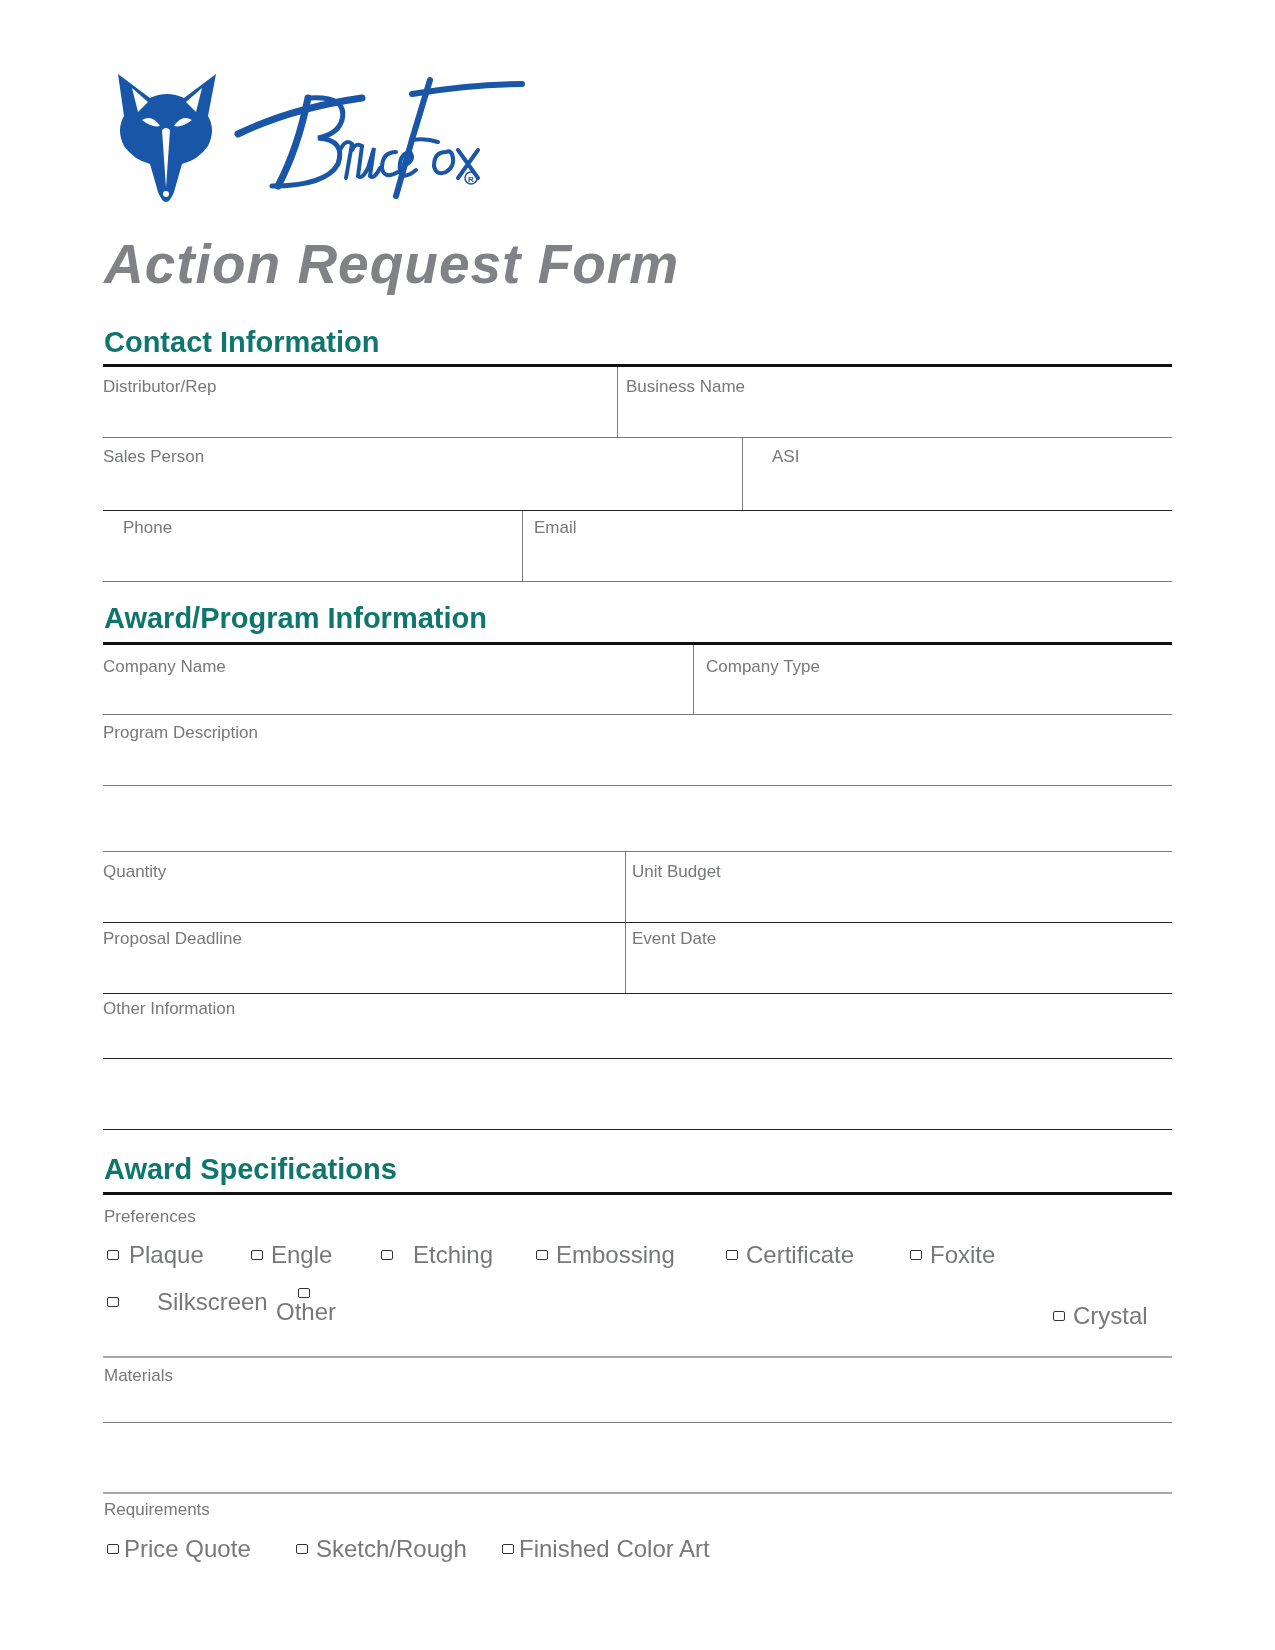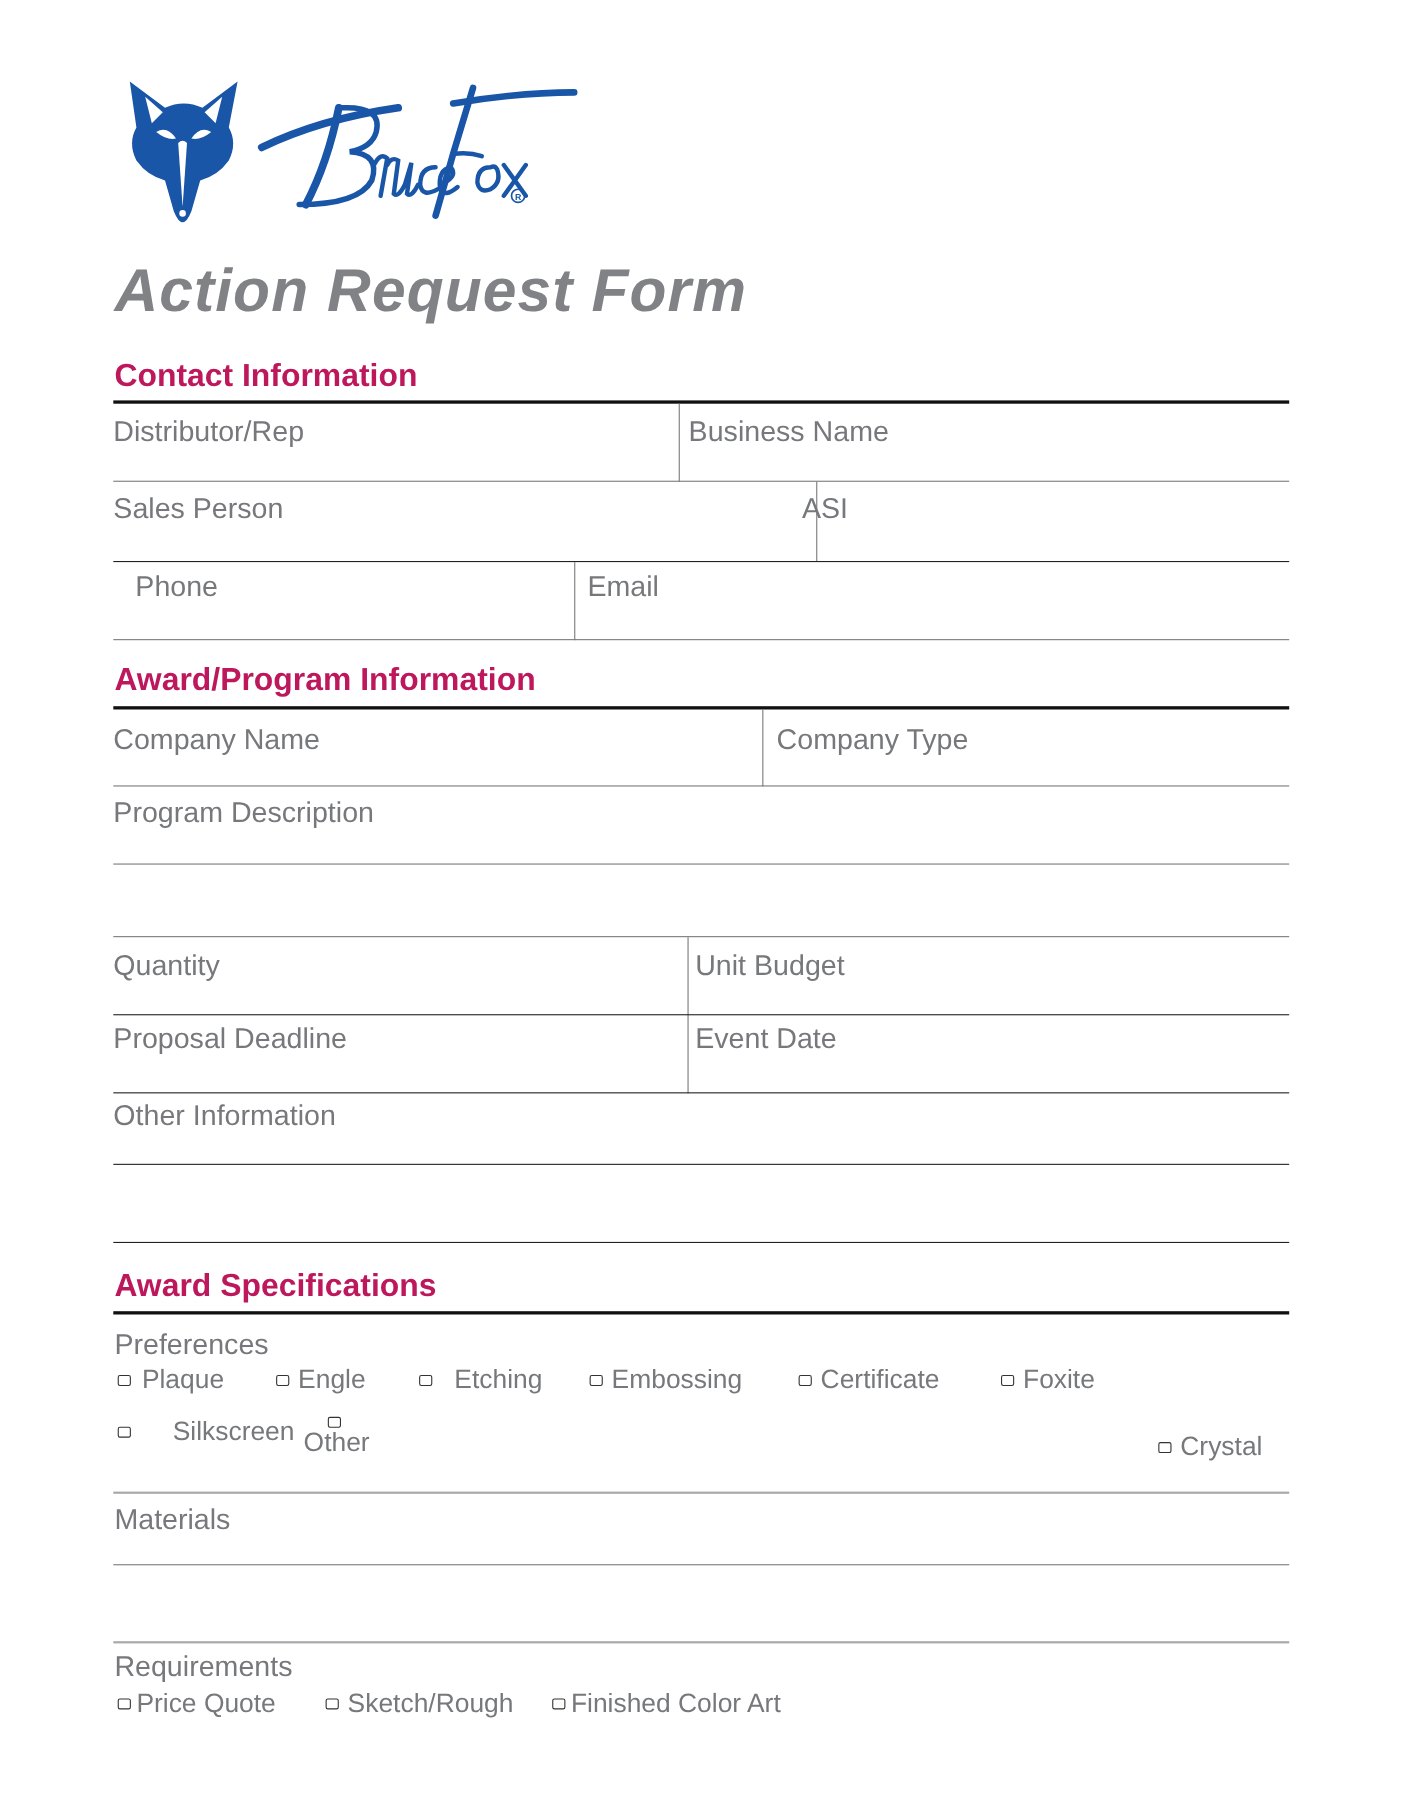--- a/index.html
+++ b/index.html
@@ -4,22 +4,22 @@
 <style>
   html,body{margin:0;padding:0;background:#fff;}
   body{width:1275px;height:1650px;position:relative;overflow:hidden;font-family:"Liberation Sans",sans-serif;color:#77787b;}
   .hline{position:absolute;left:103px;width:1069px;height:0;}
   .thick{border-top:3px solid #111;}
   .thin{border-top:1.5px solid #7a7a7a;}
   .dark{border-top:1.5px solid #222;}
   .light{border-top:2px solid #a8a8a8;}
   .vline{position:absolute;width:0;border-left:1.5px solid #7a7a7a;}
   .title{position:absolute;left:104px;top:232px;font-size:55px;font-weight:bold;color:#808285;letter-spacing:1px;white-space:nowrap;font-style:italic;}
-  .section{position:absolute;left:104px;font-size:29px;font-weight:bold;color:#be185d;white-space:nowrap;}
-  .label{position:absolute;font-size:26px;color:#77787b;white-space:nowrap;}
+  .section{position:absolute;left:104px;font-size:29px;font-weight:bold;color:#0f766e;white-space:nowrap;}
+  .label{position:absolute;font-size:17px;color:#77787b;white-space:nowrap;}
   .field{position:absolute;}
   .cb{position:absolute;display:flex;align-items:center;font-size:24px;color:#77787b;white-space:nowrap;cursor:pointer;}
   .box{display:inline-block;width:10px;height:8px;border:1.5px solid #333;border-radius:2px;margin-right:8px;}
   .logo{position:absolute;left:112px;top:68px;}
 </style>
 </head>
 <body>
 
 <div class="logo">
   <svg width="430" height="140" viewBox="0 0 430 140">
@@ -67,21 +67,21 @@
 <div class="vline" style="left:617px;top:367px;height:71px;"></div>
 <div class="field" style="left:618px;top:367px;width:554px;height:71px;">
   <div class="label" style="left:8px;top:10px;">Business Name</div>
 </div>
 <div class="hline thin" style="top:437px;"></div>
 
 <div class="field" style="left:103px;top:438px;width:640px;height:72px;">
   <div class="label" style="left:0;top:9px;">Sales Person</div>
 </div>
 <div class="vline" style="left:742px;top:438px;height:72px;"></div>
-<div class="field" style="left:717px;top:438px;width:429px;height:72px;">
+<div class="field" style="left:760px;top:438px;width:429px;height:72px;">
   <div class="label" style="left:12px;top:9px;">ASI</div>
 </div>
 <div class="hline dark" style="top:510px;"></div>
 
 <div class="field" style="left:103px;top:511px;width:419px;height:71px;">
   <div class="label" style="left:0;top:7px;margin-left:20px;">Phone</div>
 </div>
 <div class="vline" style="left:522px;top:511px;height:71px;"></div>
 <div class="field" style="left:523px;top:511px;width:649px;height:71px;">
   <div class="label" style="left:11px;top:7px;">Email</div>

